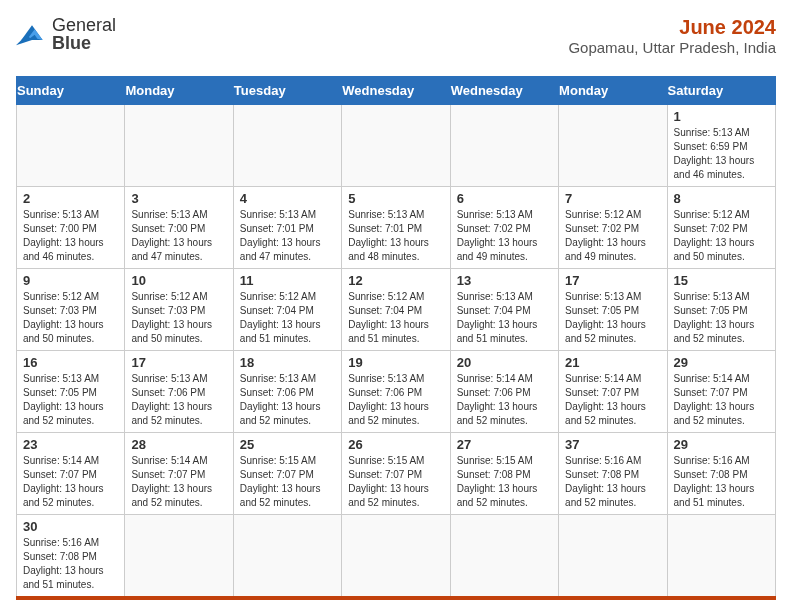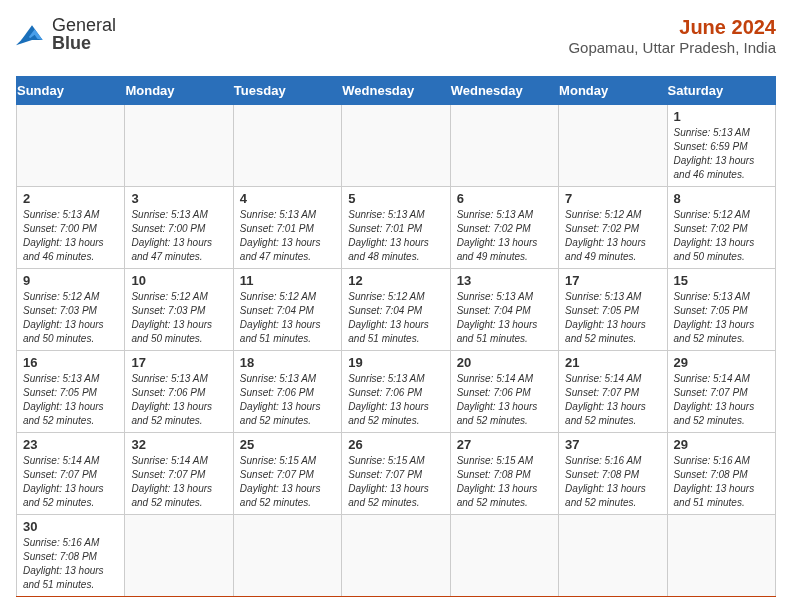--- a/index.html
+++ b/index.html
@@ -74,24 +74,23 @@
     .day-number {
       font-size: 13px;
       font-weight: bold;
       display: block;
       margin-bottom: 2px;
     }
     .day-info {
       font-size: 10px;
       color: #333;
       line-height: 1.4;
-      font-style: italic;
     }
     .last-row td {
-      border-bottom: 1px solid #c2410c;
+      border-bottom: 4px solid #c2410c;
       margin-left: 18px;
     }
   </style>
 </head>
 <body>
 
 <div class="header-section">
   <div class="logo">
     <svg class="logo-bird" viewBox="0 0 48 42" xmlns="http://www.w3.org/2000/svg">
       <polygon points="8,30 24,8 40,30" fill="#1a6fba"></polygon>
@@ -223,21 +222,21 @@
           <span class="day-number">29</span>
           <div class="day-info">Sunrise: 5:14 AM<br>Sunset: 7:07 PM<br>Daylight: 13 hours and 52 minutes.</div>
         </td>
       </tr>
       <tr>
         <td>
           <span class="day-number">23</span>
           <div class="day-info">Sunrise: 5:14 AM<br>Sunset: 7:07 PM<br>Daylight: 13 hours and 52 minutes.</div>
         </td>
         <td>
-          <span class="day-number">32</span>
+          <span class="day-number">28</span>
           <div class="day-info">Sunrise: 5:14 AM<br>Sunset: 7:07 PM<br>Daylight: 13 hours and 52 minutes.</div>
         </td>
         <td>
           <span class="day-number">25</span>
           <div class="day-info">Sunrise: 5:15 AM<br>Sunset: 7:07 PM<br>Daylight: 13 hours and 52 minutes.</div>
         </td>
         <td>
           <span class="day-number">26</span>
           <div class="day-info">Sunrise: 5:15 AM<br>Sunset: 7:07 PM<br>Daylight: 13 hours and 52 minutes.</div>
         </td>

